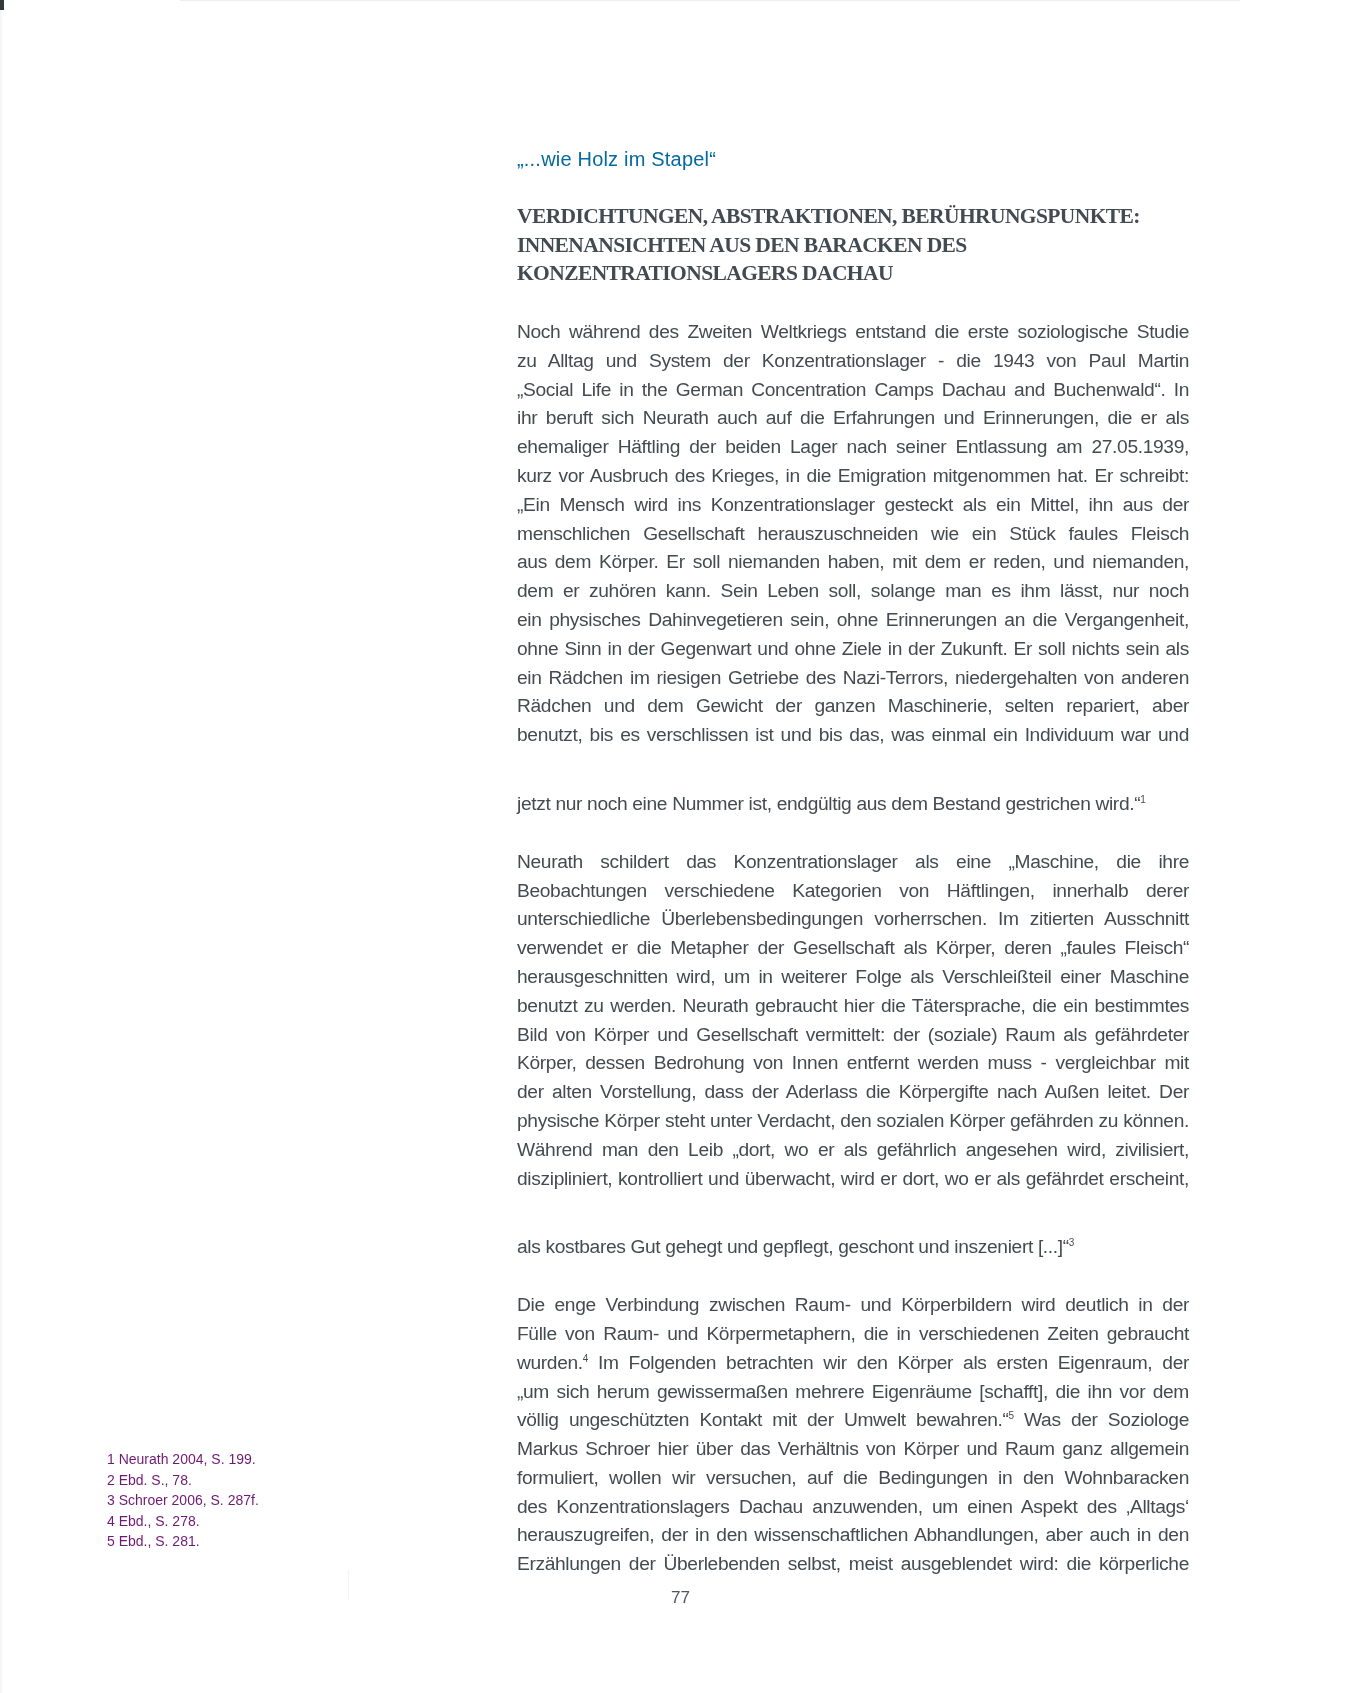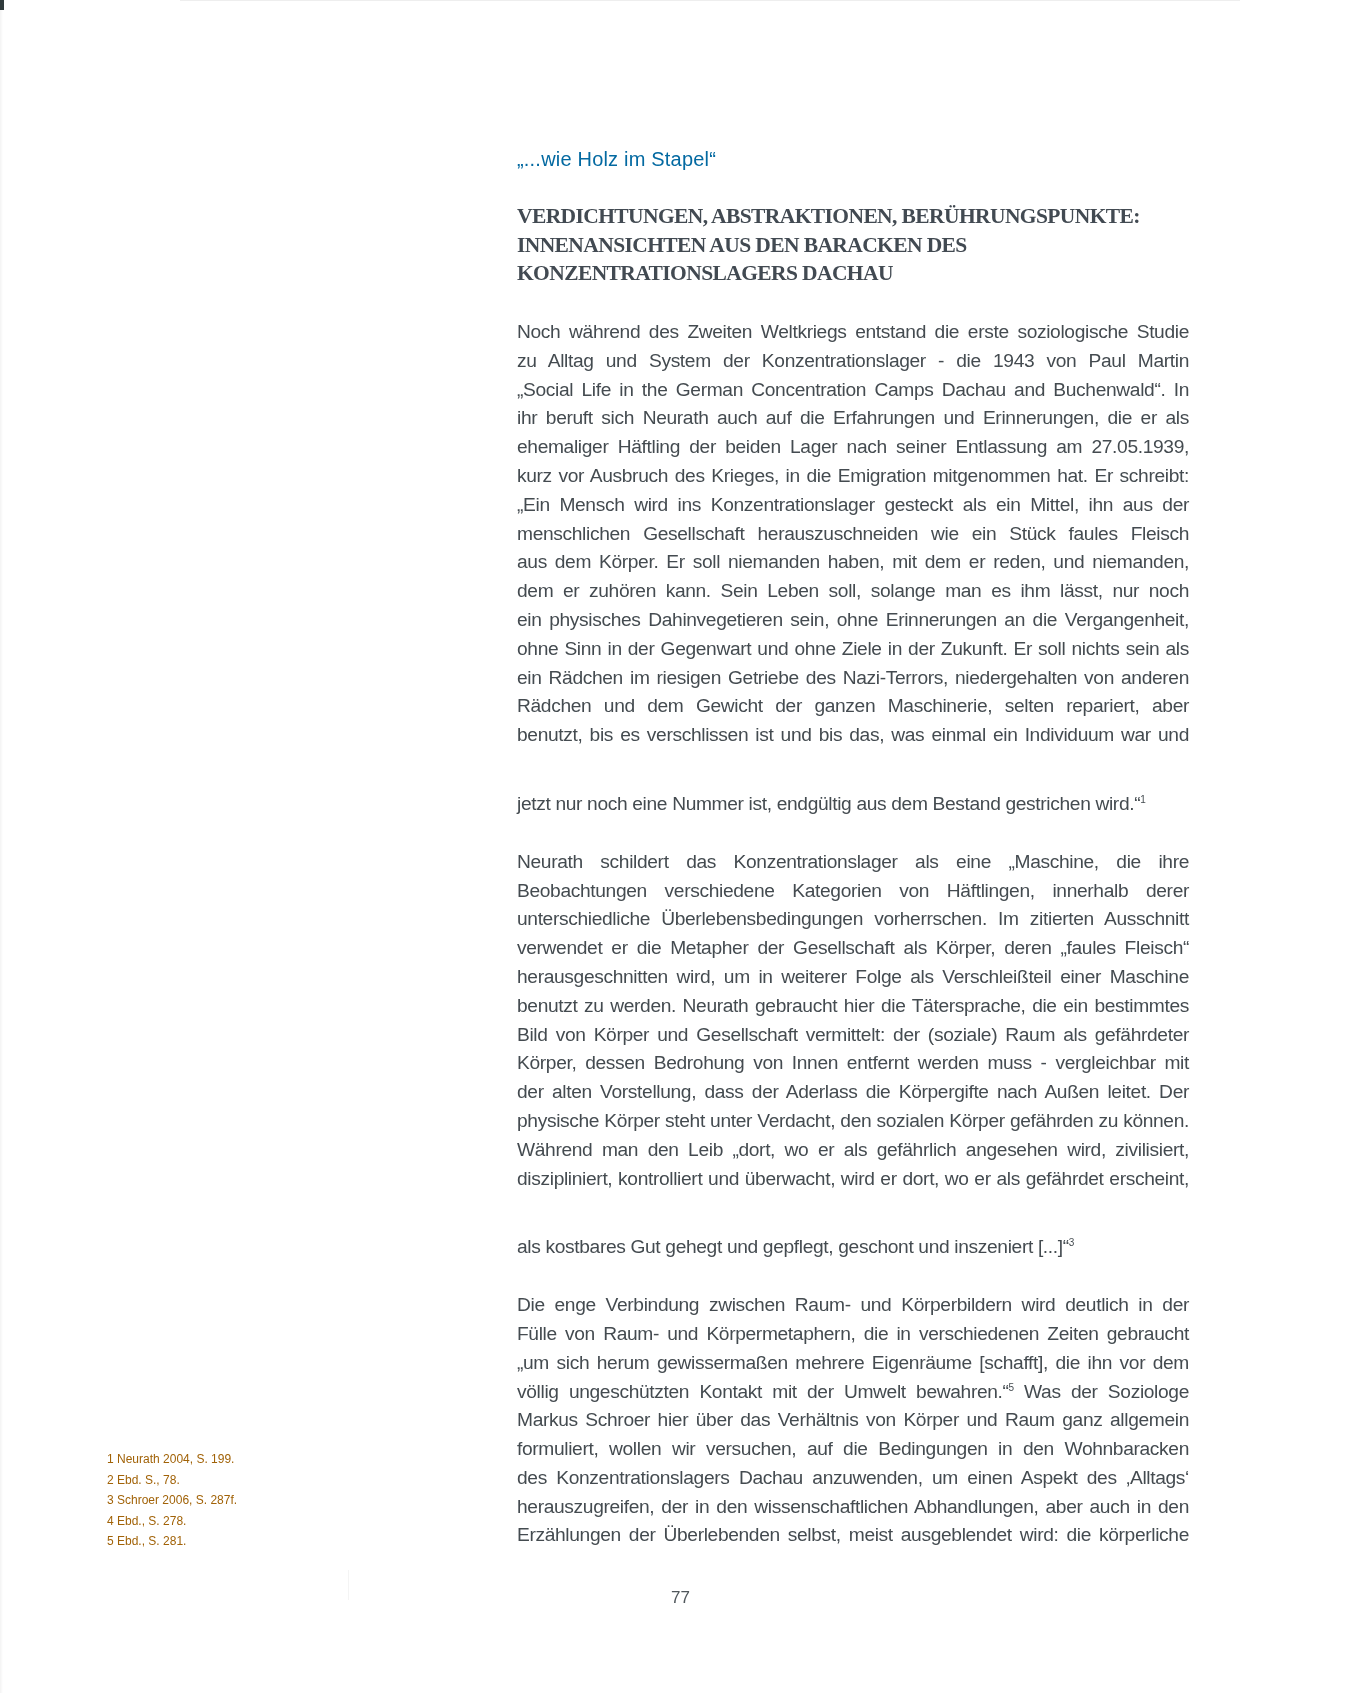--- a/index.html
+++ b/index.html
@@ -36,21 +36,21 @@
   .para {
     margin: 0 0 29px 0;
     font-size: 19.2px; line-height: 28.8px; color: #444b50;
     text-align: justify; letter-spacing: -0.35px;
   }
   .para .ln { display: block; text-align: justify; text-align-last: justify; white-space: nowrap; }
   .para .ln.last { text-align-last: left; margin-top: 40px; }
   sup { font-size: 10px; line-height: 0; vertical-align: 7px; }
   .footnotes {
     position: absolute; left: 107px; top: 1449px; width: 260px;
-    font-size: 12px; line-height: 20.5px; color: #a16207;
+    font-size: 14px; line-height: 20.5px; color: #701a75;
   }
   .footnote { display: block; white-space: nowrap; }
   .page-number {
     position: absolute; left: 650px; top: 1588px;
     font-size: 17px; color: #50575c; margin-left: 21px;
   }
   .gutter-speck {
     position: absolute; left: 348px; top: 1570px; width: 1px; height: 30px; background: #f4f4f4;
   }
 </style>
@@ -101,20 +101,21 @@
     <span class="ln">der alten Vorstellung, dass der Aderlass die Körpergifte nach Außen leitet. Der</span>
     <span class="ln">physische Körper steht unter Verdacht, den sozialen Körper gefährden zu können.</span>
     <span class="ln">Während man den Leib „dort, wo er als gefährlich angesehen wird, zivilisiert,</span>
     <span class="ln">diszipliniert, kontrolliert und überwacht, wird er dort, wo er als gefährdet erscheint,</span>
     <span class="ln last"><span>als kostbares Gut gehegt und gepflegt, geschont und inszeniert [...]“</span><sup>3</sup></span>
   </p>
 
   <p class="para">
     <span class="ln">Die enge Verbindung zwischen Raum- und Körperbildern wird deutlich in der</span>
     <span class="ln">Fülle von Raum- und Körpermetaphern, die in verschiedenen Zeiten gebraucht</span>
+    <span class="ln"><span>wurden.</span><sup>4</sup><span> Im Folgenden betrachten wir den Körper als ersten Eigenraum, der</span></span>
     <span class="ln">„um sich herum gewissermaßen mehrere Eigenräume [schafft], die ihn vor dem</span>
     <span class="ln"><span>völlig ungeschützten Kontakt mit der Umwelt bewahren.“</span><sup>5</sup><span> Was der Soziologe</span></span>
     <span class="ln">Markus Schroer hier über das Verhältnis von Körper und Raum ganz allgemein</span>
     <span class="ln">formuliert, wollen wir versuchen, auf die Bedingungen in den Wohnbaracken</span>
     <span class="ln">des Konzentrationslagers Dachau anzuwenden, um einen Aspekt des ‚Alltags‘</span>
     <span class="ln">herauszugreifen, der in den wissenschaftlichen Abhandlungen, aber auch in den</span>
     <span class="ln">Erzählungen der Überlebenden selbst, meist ausgeblendet wird: die körperliche</span>
   </p>
 </div>
 

